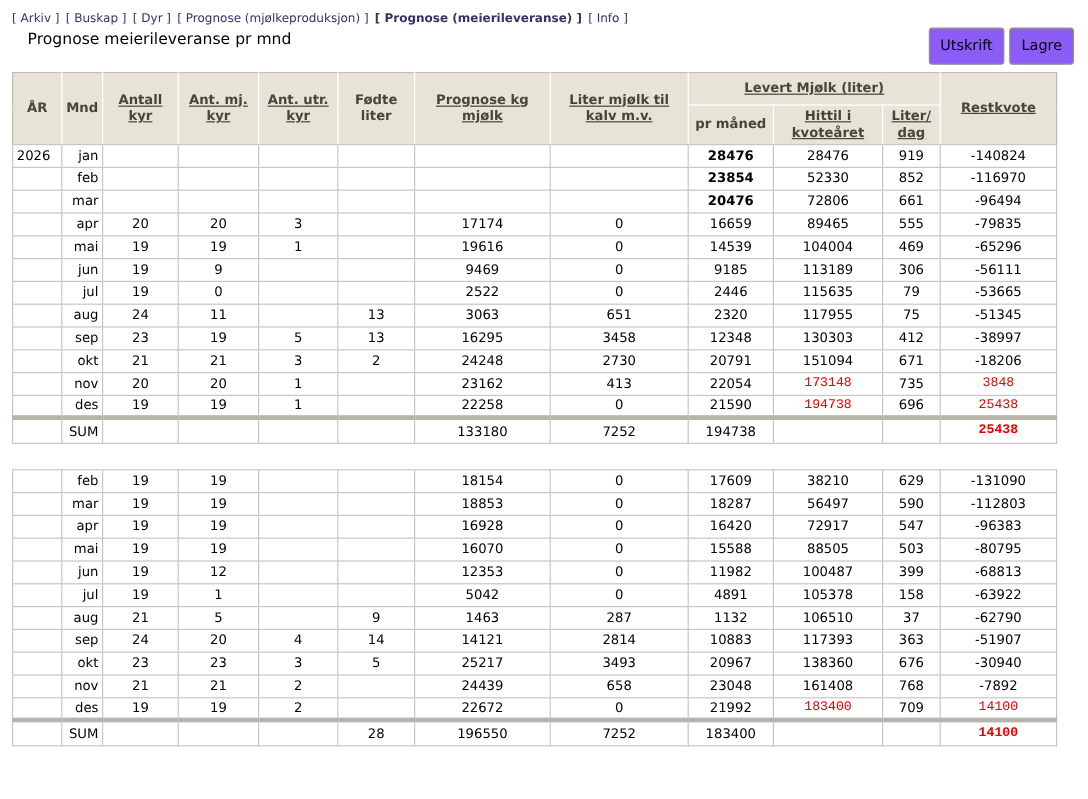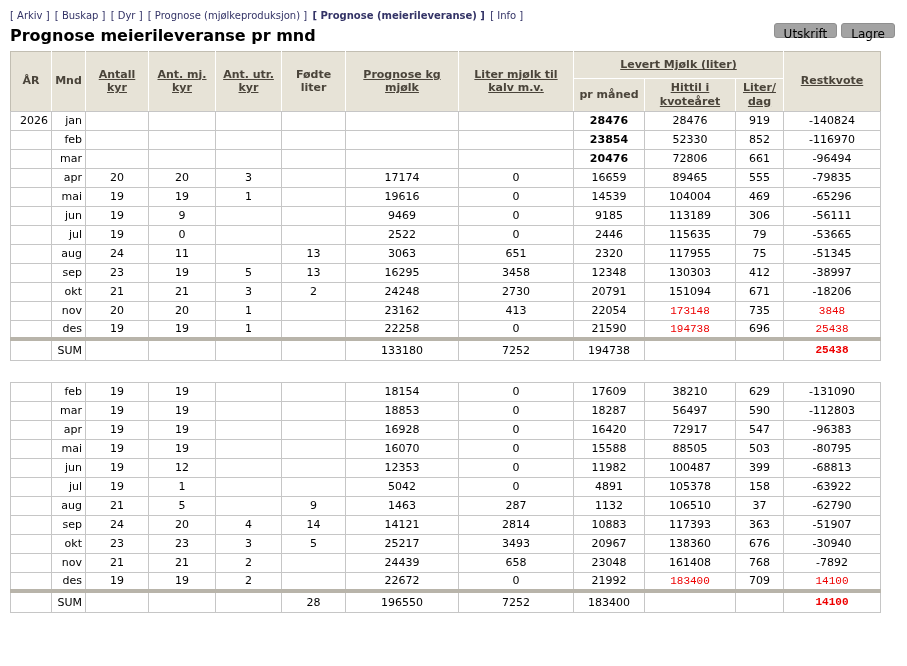--- a/index.html
+++ b/index.html
@@ -17,27 +17,27 @@
     font-family:"DejaVu Sans","Liberation Sans",sans-serif;
     font-size:11px;color:#000;
     padding:8px 12px 0 10px;
   }
   
   .nav{margin:2px 0 4px 0;font-size:10px;white-space:nowrap;}
   .nav a{color:var(--link-blue);text-decoration:none;margin-right:2px;cursor:pointer;}
   .nav a.active{font-weight:bold;}
   
   .titlebar{display:flex;justify-content:space-between;align-items:flex-start;margin:0 0 6px 0;}
-  .page-title{font-size:16px;font-weight:bold;margin:1px 0 0 0;}
+  .page-title{font-size:13px;font-weight:normal;margin:1px 0 0 13px;}
   .toolbar{display:flex;gap:4px;margin-top:-2px;}
   .btn{
     font-family:"DejaVu Sans","Liberation Sans",sans-serif;
-    font-size:12px;color:#000;background:#a3a3a3;
+    font-size:12px;color:#000;background:#8b5cf6;
     border:1px solid #8f8f8f;border-radius:3px;
-    padding:2px 9px;height:15px;line-height:17px;cursor:pointer;
+    padding:2px 9px;height:31px;line-height:17px;cursor:pointer;
   }
   
   table.data-table{
     table-layout:fixed;border-collapse:collapse;width:870px;
   }
   table.second{margin-top:21px;}
   col.c0{width:41px}col.c1{width:34px}col.c2{width:63px}col.c3{width:67px}
   col.c4{width:66px}col.c5{width:64px}col.c6{width:113px}col.c7{width:115px}
   col.c8{width:71px}col.c9{width:91px}col.c10{width:48px}col.c11{width:97px}
   thead th{
@@ -50,21 +50,21 @@
   thead th:first-child{border-left-color:#c2beb2;}
   thead th:last-child{border-right-color:#c2beb2;}
   thead th{border-bottom-color:var(--cell-border);}
   thead th.group{border-bottom-color:#ffffff;margin-top:16px;}
   .u{text-decoration:underline;cursor:pointer;}
   tbody td{
     border:1px solid var(--cell-border);
     height:19px;padding:0 3px;text-align:center;vertical-align:middle;
     font-size:11px;color:#000;background:#fff;white-space:nowrap;overflow:hidden;
   }
-  tbody td.year{text-align:right;padding-left:3px;margin-left:16px;}
+  tbody td.year{text-align:left;padding-left:3px;margin-left:16px;}
   tbody td.month{text-align:right;padding-left:5px;}
   td.bold{font-weight:bold;}
   td.red{color:var(--red);font-family:Liberation Mono, monospace;}
   td.red.bold{font-weight:bold;}
   tr.sum-row td{border-top:4px solid var(--band);height:21px;}
   tr.sum-row td.month{font-weight:normal;}
 </style>
 </head>
 <body>
 

